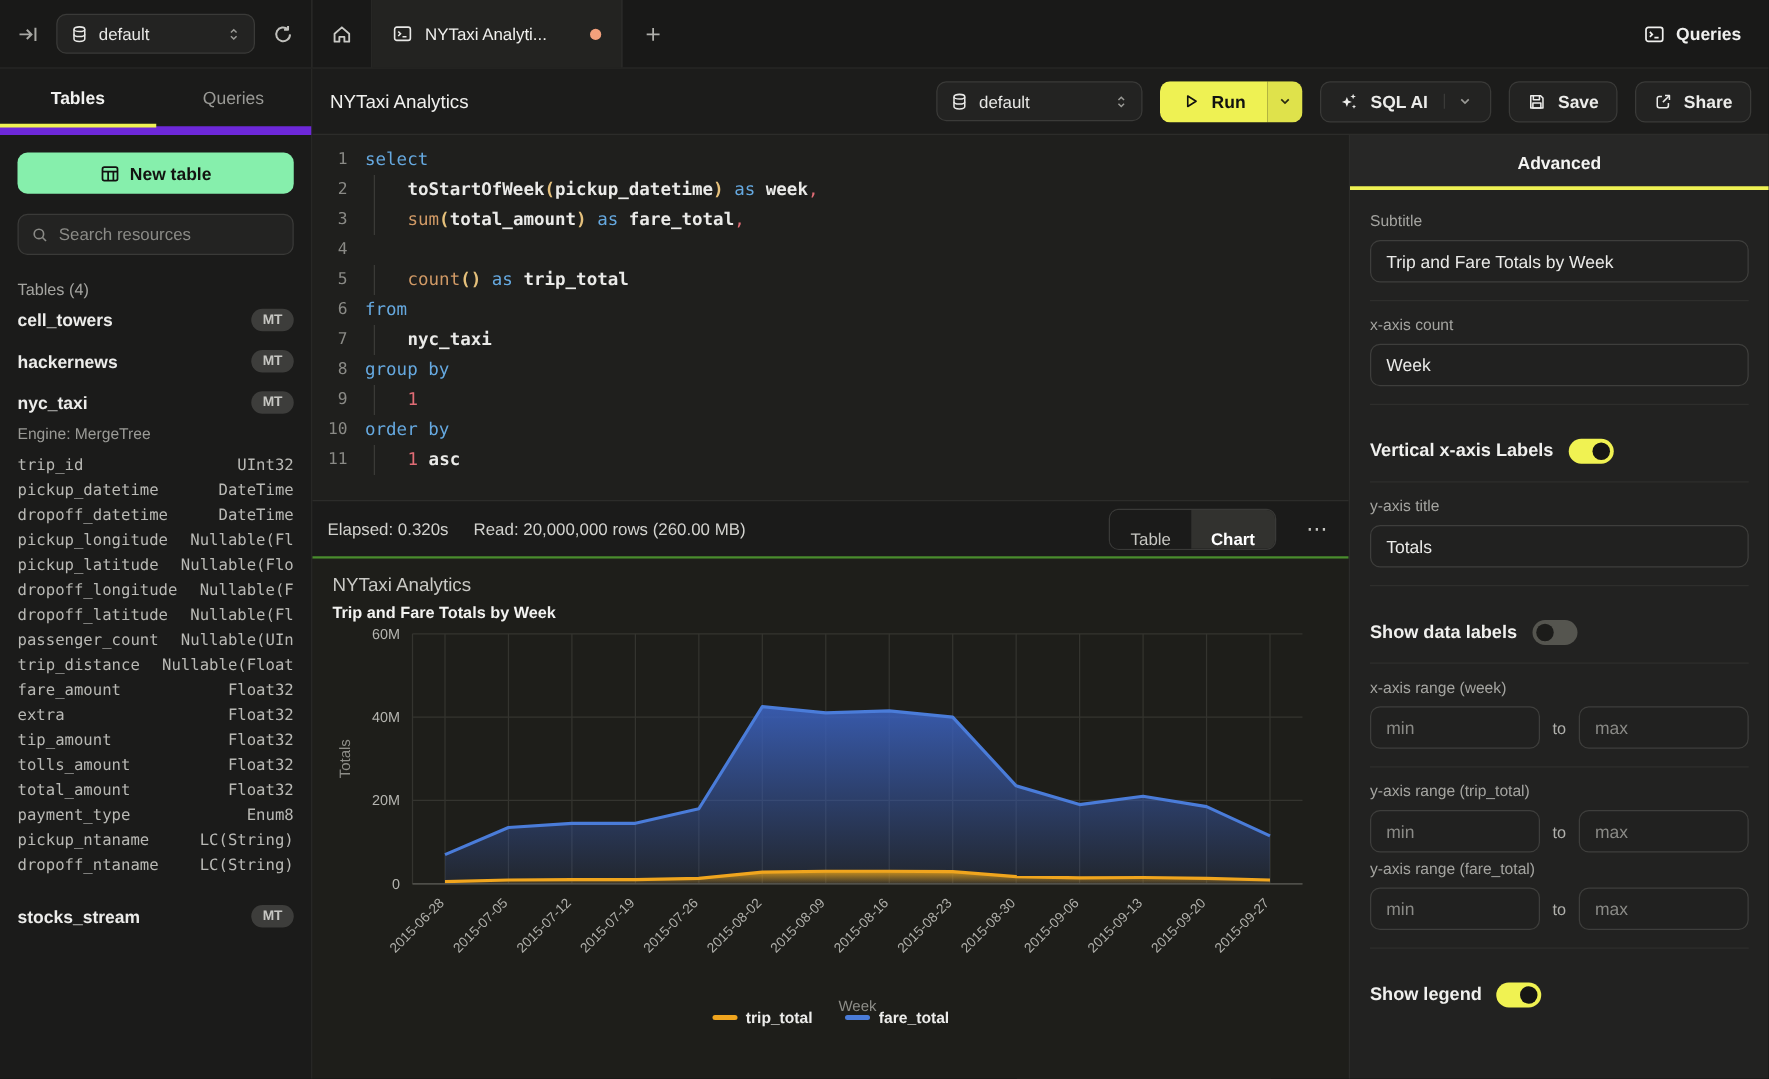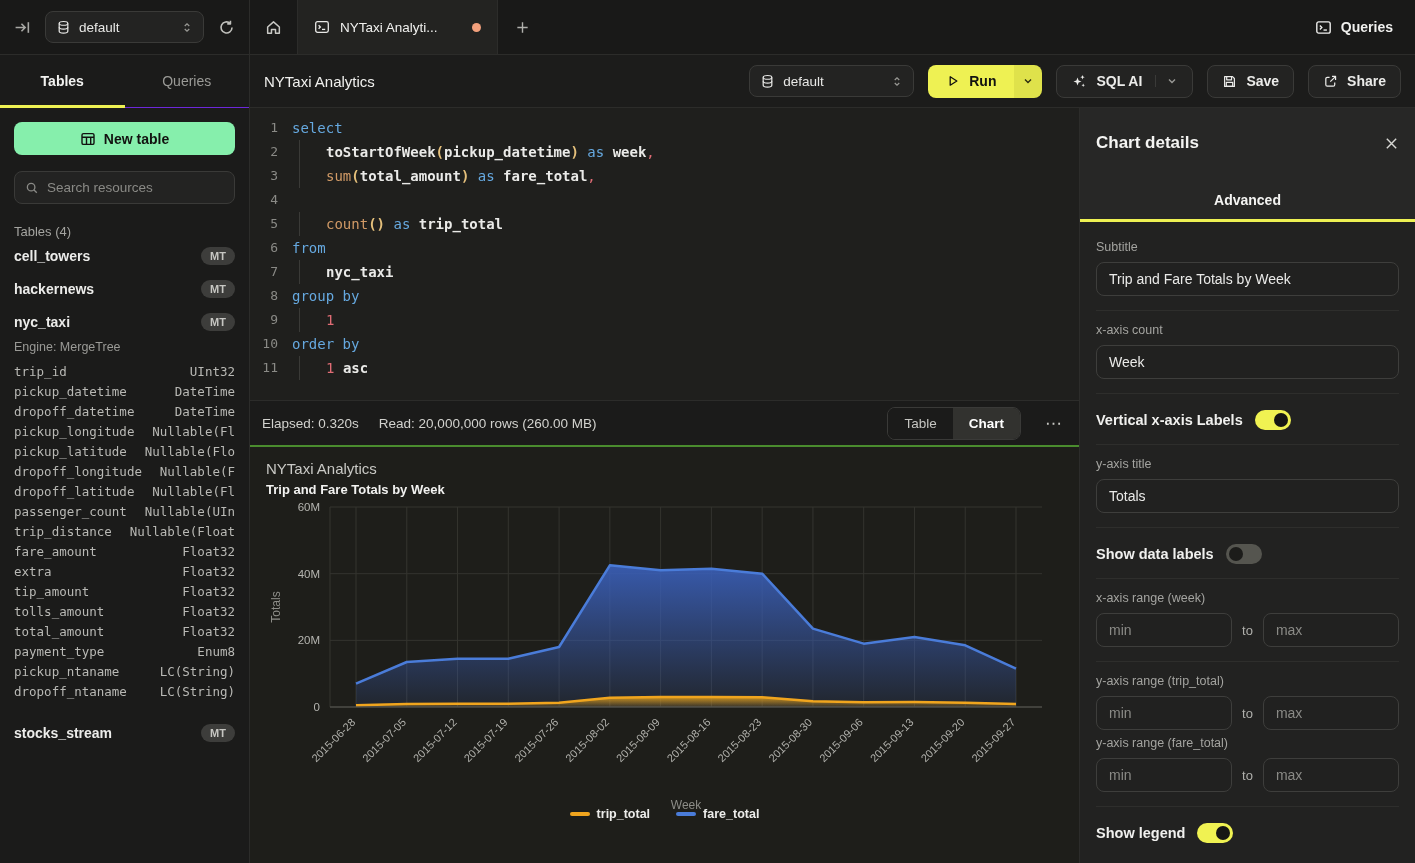--- a/index.html
+++ b/index.html
@@ -26,21 +26,21 @@
   .dirty-dot { width:9px; height:9px; border-radius:50%; background:#f2a07c; margin-left:auto; }
   .newtab-btn { width:48px; display:flex; align-items:center; justify-content:center; color:#b0b0ac; font-size:19px; cursor:pointer; }
   .topbar-spacer { flex:1; }
   .queries-btn { display:flex; align-items:center; gap:9px; padding:0 22px; color:#f0f0ee; font-size:14px; font-weight:600; cursor:pointer; }
 
   
   .main { display:flex; height:808px; }
 
   
   .sidebar { width:250px; background:#1b1b1a; border-right:1px solid #2c2c2a; display:flex; flex-direction:column; }
-  .side-tabs { display:flex; height:53px; border-bottom:1px solid #6d28d9; }
+  .side-tabs { display:flex; height:53px; border-bottom:7px solid #6d28d9; }
   .side-tab { flex:1; display:flex; align-items:center; justify-content:center; font-size:14px; color:#9a9a96;
     cursor:pointer; position:relative; }
   .side-tab.active { color:#f2f2f0; font-weight:700; }
   .side-tab.active::after { content:""; position:absolute; left:0; right:0; bottom:-1px; height:3px; background:#eef153; }
   .side-body { flex:1; overflow:hidden; padding:14px; }
   .newtable-btn { width:100%; height:33px; background:#86efac; color:#121210; border:none; border-radius:8px;
     font-size:14px; font-weight:600; display:flex; align-items:center; justify-content:center; gap:8px; cursor:pointer; }
   .side-search { margin-top:16px; height:33px; background:#232322; border:1px solid #3a3a38; border-radius:8px;
     display:flex; align-items:center; gap:8px; padding:0 10px; color:#8a8a86; }
   .side-search input { background:transparent; border:none; outline:none; color:#d8d8d4; font-size:13.5px; width:100%; }
@@ -86,21 +86,21 @@
 
   
   .results-bar { height:45px; border-top:1px solid #2c2c2a; background:#1b1b1a; display:flex; align-items:center; padding:0 12px; gap:20px; }
   .results-search { width:240px; height:32px; background:#232322; border:1px solid #3a3a38; border-radius:8px;
     display:flex; align-items:center; gap:8px; padding:0 10px; color:#8a8a86; }
   .results-search input { background:transparent; border:none; outline:none; color:#d8d8d4; font-size:13.5px; width:100%; }
   .results-search input::placeholder { color:#8a8a86; }
   .stat { font-size:13.5px; color:#d2d2ce; white-space:nowrap; }
   .rb-spacer { flex:1; }
   .segmented { display:flex; border:1px solid #3a3a38; border-radius:8px; overflow:hidden; height:33px; }
-  .seg { display:flex; align-items:center; padding:0 16px; font-size:13.5px; color:#c6c6c2; cursor:pointer; background:#1b1b1a; }
+  .seg { display:flex; align-items:flex-end; padding:0 16px; font-size:13.5px; color:#c6c6c2; cursor:pointer; background:#1b1b1a; }
   .seg.active { background:#32322f; color:#ffffff; font-weight:700; }
   .more-btn { color:#c6c6c2; font-size:17px; letter-spacing:1px; cursor:pointer; padding:0 4px; }
   .success-line { height:2px; background:#4a8c2e; }
 
   
   .chart-pane { flex:1; background:#1e1e1a; padding:13px 16px 0; overflow:hidden; }
   .chart-title { font-size:15px; color:#c9c9c5; }
   .chart-subtitle { font-size:13px; font-weight:700; color:#f2f2f0; margin-top:5px; }
   .grid { stroke:#34342f; stroke-width:1; }
   .axis { stroke:#5a5a54; stroke-width:1; }
@@ -120,21 +120,21 @@
   .panel-tabs { display:flex; height:44px; border-bottom:1px solid #2c2c2a; background:#272726; }
   .panel-tab { flex:1; display:flex; align-items:center; justify-content:center; font-size:14px; color:#9a9a96; cursor:pointer; position:relative; }
   .panel-tab.active { color:#f4f4f2; font-weight:700; }
   .panel-tab.active::after { content:""; position:absolute; left:0; right:0; bottom:-1px; height:3px; background:#eef153; }
   .panel-body { flex:1; padding:6px 16px 0; overflow:hidden; }
   .field-label { font-size:12.5px; color:#a4a4a0; margin:12px 0 8px; }
   .text-input { width:100%; height:34px; background:#212120; border:1px solid #3e3e3c; border-radius:8px;
     color:#eaeae8; font-size:14px; padding:0 12px; outline:none; font-family:"Liberation Sans", sans-serif; }
   .text-input::placeholder { color:#8a8a86; }
   .sep { border-bottom:1px solid #2e2e2c; margin:14px 0 2px; }
-  .toggle-row { display:flex; align-items:center; gap:12px; margin:16px 0 4px; }
+  .toggle-row { display:flex; align-items:center; gap:12px; margin:27px 0 4px; }
   .toggle-row .t-label { font-size:14.5px; font-weight:600; color:#f0f0ee; }
   .toggle { width:36px; height:20px; border-radius:10px; position:relative; cursor:pointer; background:#55554f; }
   .toggle .knob { width:14px; height:14px; border-radius:50%; background:#1c1c1a; position:absolute; top:3px; left:3px; }
   .toggle.on { background:#f0f252; }
   .toggle.on .knob { left:auto; right:3px; background:#161614; }
   .range-row { display:flex; align-items:center; gap:10px; }
   .range-row .text-input { flex:1; min-width:0; }
   .range-to { font-size:13px; color:#b0b0ac; }
   .tight { margin-top:6px; }
 </style>
@@ -537,28 +537,20 @@
               </div>
               <div class="legend-item">
                 <span class="legend-swatch" style="background: rgb(74, 124, 217);"></span>
                 <span class="legend-label">fare_total</span>
               </div>
             </div>
         </div>
       </div>
 
       <div class="panel">
-        <div class="panel-header">
-          <span class="panel-title">Chart details</span>
-          <span class="icon panel-close">
-            <svg width="15" height="15" viewBox="0 0 16 16" fill="none" stroke="currentColor" stroke-width="1.5">
-                <path d="M3 3l10 10M13 3 3 13"></path>
-              </svg>
-          </span>
-        </div>
         <div class="panel-tabs">
           <div class="panel-tab active">
               <span>Advanced</span>
             </div>
         </div>
         <div class="panel-body">
           <div class="field-label">Subtitle</div>
           <input class="text-input" value="Trip and Fare Totals by Week" style="">
           <div class="sep"></div>
 

